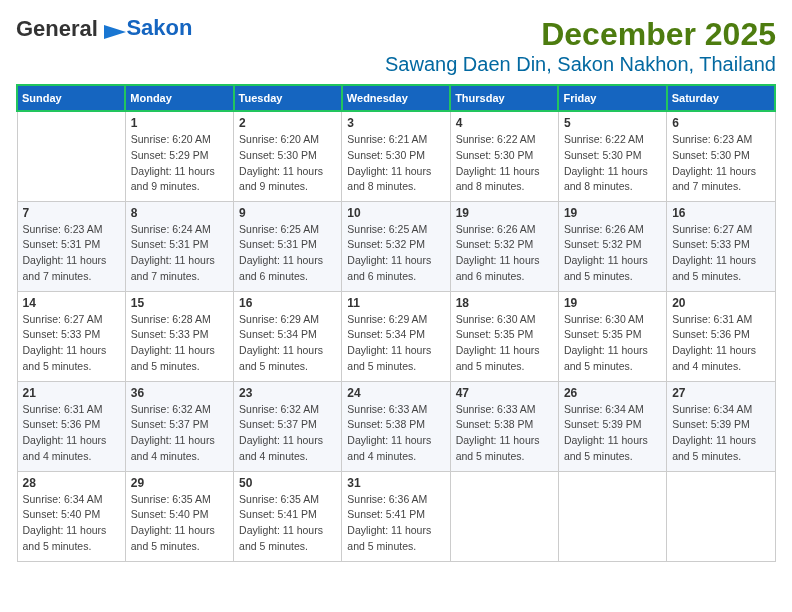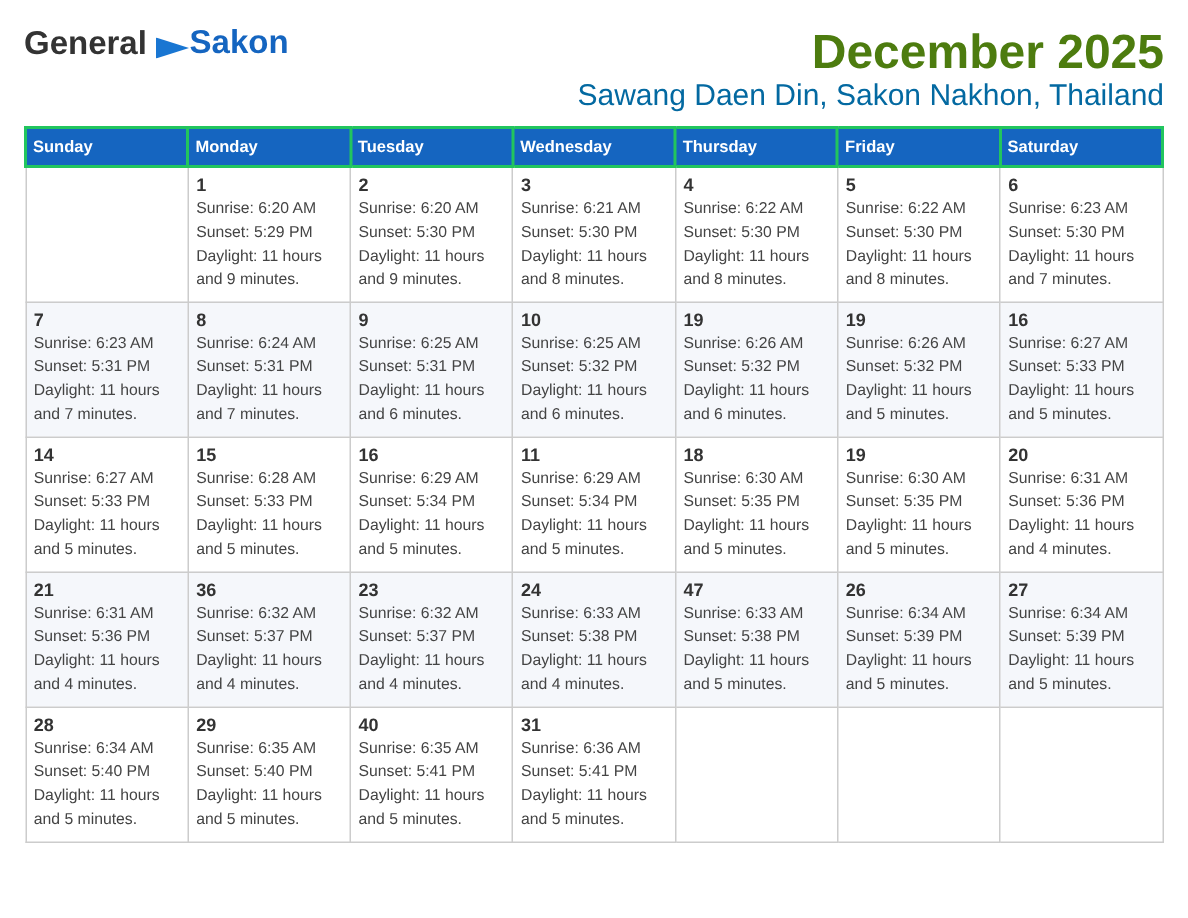--- a/index.html
+++ b/index.html
@@ -231,21 +231,21 @@
       <tr>
         <td>
           <div class="cell-day">28</div>
           <div class="cell-info">Sunrise: 6:34 AM<br>Sunset: 5:40 PM<br>Daylight: 11 hours and 5 minutes.</div>
         </td>
         <td>
           <div class="cell-day">29</div>
           <div class="cell-info">Sunrise: 6:35 AM<br>Sunset: 5:40 PM<br>Daylight: 11 hours and 5 minutes.</div>
         </td>
         <td>
-          <div class="cell-day">40</div>
+          <div class="cell-day">50</div>
           <div class="cell-info">Sunrise: 6:35 AM<br>Sunset: 5:41 PM<br>Daylight: 11 hours and 5 minutes.</div>
         </td>
         <td>
           <div class="cell-day">31</div>
           <div class="cell-info">Sunrise: 6:36 AM<br>Sunset: 5:41 PM<br>Daylight: 11 hours and 5 minutes.</div>
         </td>
         <td class="empty-cell"></td>
         <td class="empty-cell"></td>
         <td class="empty-cell"></td>
       </tr>

